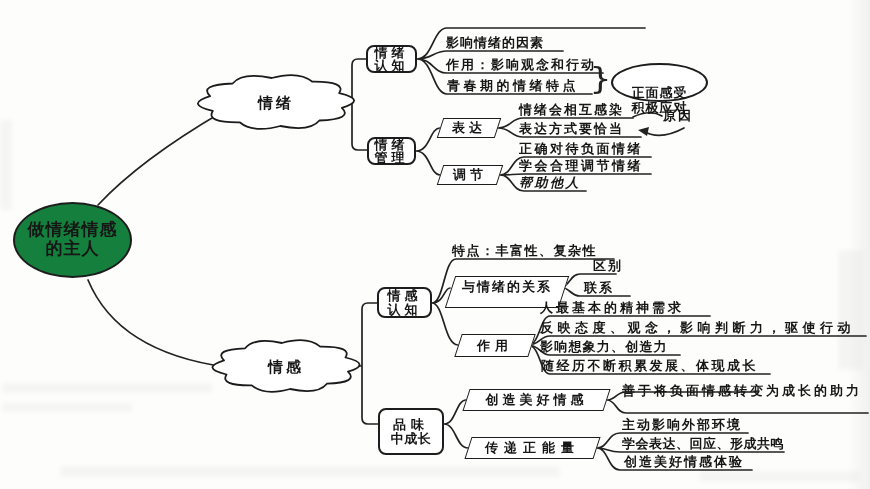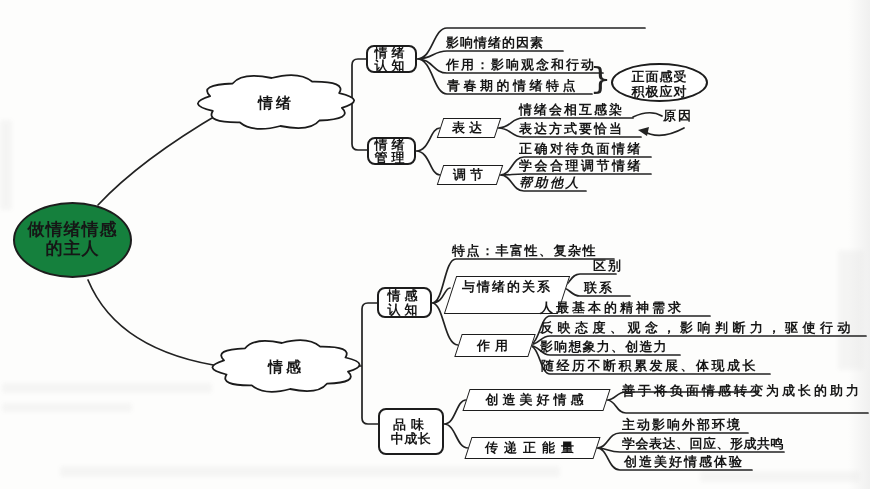--- a/index.html
+++ b/index.html
@@ -16,21 +16,21 @@
   .ellipse{border:2px solid #1d1d1d;border-radius:50%;background:#15803d;text-align:center;}
   .ellipse.white{background:#fff;}
   .rbox{border:2px solid #1d1d1d;border-radius:8px;background:#fff;text-align:center;
         font-weight:bold;font-size:13px;line-height:13px;display:flex;flex-direction:column;justify-content:center;}
   .para{z-index:2;}
   .para .shape{position:absolute;inset:0;border:1.7px solid #1d1d1d;background:#fff;transform:skewX(-18deg);box-sizing:border-box;}
   .para .txt{position:relative;width:100%;text-align:center;font-weight:bold;font-size:13px;z-index:1;}
   .leaf{position:absolute;z-index:2;font-weight:bold;font-size:13px;line-height:15px;white-space:nowrap;}
   .cloudlab{position:absolute;z-index:2;font-weight:bold;font-size:15px;text-align:center;letter-spacing:3px;}
   .root-txt{font-weight:bold;font-size:17px;line-height:19px;padding-top:16px;letter-spacing:1px;}
-  .callout-txt{font-weight:bold;font-size:13px;line-height:15px;padding-top:4px;letter-spacing:1px;text-align:center;}
+  .callout-txt{font-weight:bold;font-size:13px;line-height:15px;padding-top:20px;letter-spacing:1px;text-align:center;}
   .brace{position:absolute;z-index:2;font-size:30px;line-height:30px;font-weight:400;color:#222;transform:scaleX(1.15);}
   .note{position:absolute;z-index:2;font-weight:bold;font-size:13px;letter-spacing:2px;white-space:nowrap;}
 </style>
 </head>
 <body>
 
 <div id="page">
 
   <div class="ghost" style="left:2px;top:383px;width:210px;height:10px;"></div>
   <div class="ghost" style="left:2px;top:403px;width:130px;height:9px;"></div>
@@ -90,21 +90,21 @@
   </div>
 
   <div class="node para" style="left:440px;top:118px;width:58px;height:20px;">
     <div class="shape"></div>
     <div class="txt" style="line-height:20px;letter-spacing:4px;">表达</div>
   </div>
   <div class="node para" style="left:440px;top:165px;width:60px;height:20px;">
     <div class="shape"></div>
     <div class="txt" style="line-height:20px;letter-spacing:4px;border-radius:7px;">调节</div>
   </div>
-  <div class="node para" style="left:450px;top:276px;width:114px;height:38px;">
+  <div class="node para" style="left:450px;top:276px;width:114px;height:32px;">
     <div class="shape"></div>
     <div class="txt" style="line-height:22px;letter-spacing:2px;">与情绪的关系</div>
   </div>
   <div class="node para" style="left:458px;top:334px;width:74px;height:23px;">
     <div class="shape"></div>
     <div class="txt" style="line-height:23px;letter-spacing:5px;">作用</div>
   </div>
   <div class="node para" style="left:466px;top:389px;width:141px;height:22px;">
     <div class="shape"></div>
     <div class="txt" style="line-height:22px;letter-spacing:4px;">创造美好情感</div>

